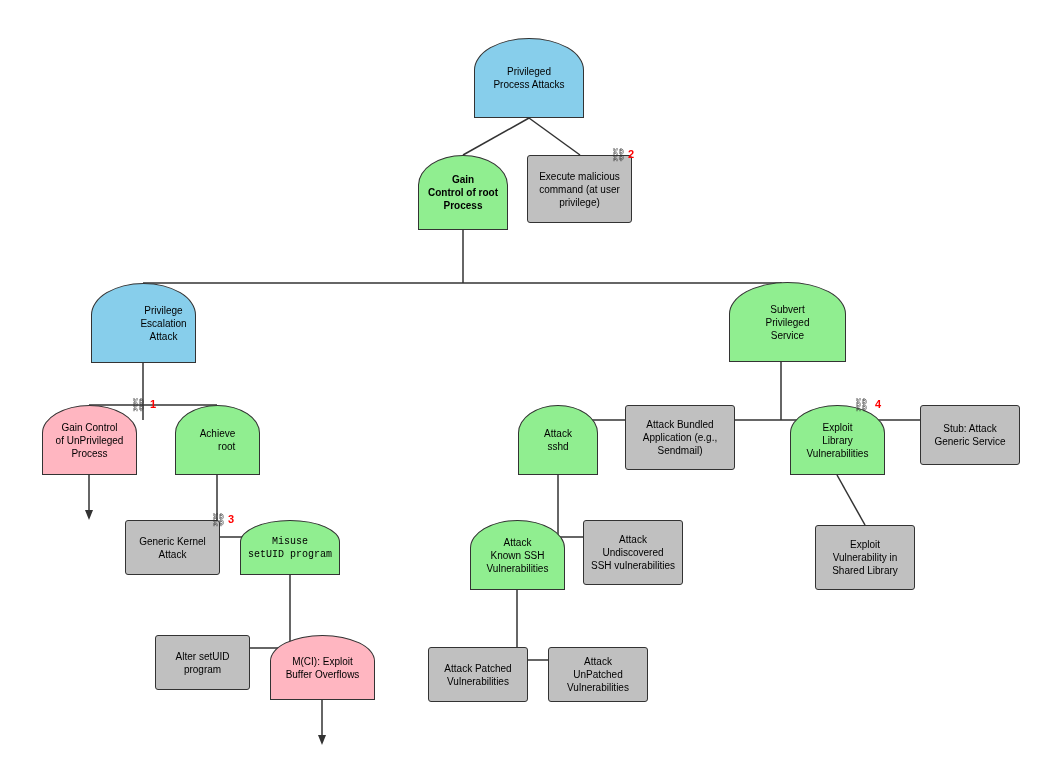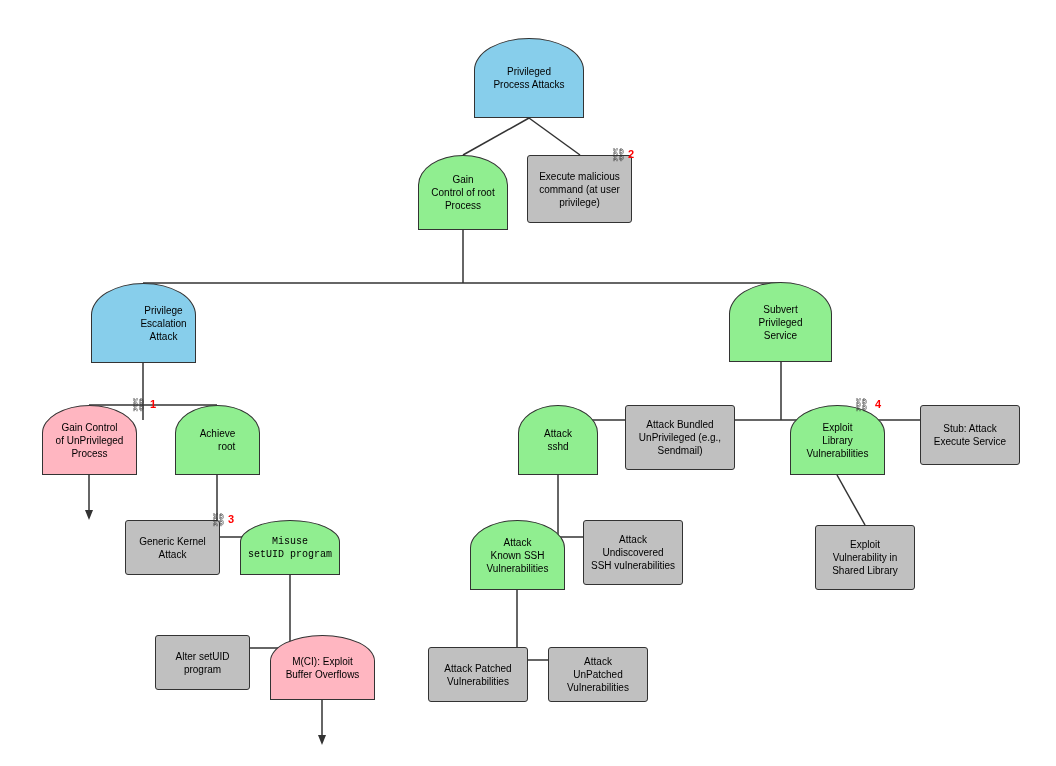--- a/index.html
+++ b/index.html
@@ -112,39 +112,39 @@
 
     <line x1="837" y1="475" x2="865" y2="525" stroke="#333" stroke-width="1.5"></line>
 
   </svg>
 
   <div class="node arch arch-blue" style="left:474px;top:38px;width:110px;height:80px;">
     <span style="white-space:pre-line;font-size:10px;">Privileged
 Process Attacks</span>
   </div>
 
-  <div class="node arch arch-green" style="left:418px;top:155px;width:90px;height:75px;">
+  <div class="node arch arch-green" style="left:418px;top:155px;width:90px;height:75px;font-weight:bold;">
     <span style="white-space:pre-line;font-size:10px;">Gain
 Control of root
 Process</span>
   </div>
 
   <div class="node rect" style="left:527px;top:155px;width:105px;height:68px;">
     <span style="white-space:pre-line;font-size:10px;">Execute malicious
 command (at user
 privilege)</span>
   </div>
 
   <div class="node arch arch-blue" style="left:91px;top:283px;width:105px;height:80px;padding-left:40px;">
     <span style="white-space:pre-line;font-size:10px;">Privilege
 Escalation
 Attack</span>
   </div>
 
-  <div class="node arch arch-green" style="left:729px;top:282px;width:103px;height:80px;text-align:center;">
+  <div class="node arch arch-green" style="left:729px;top:282px;width:117px;height:80px;text-align:center;">
     <span style="white-space:pre-line;font-size:10px;">Subvert
 Privileged
 Service</span>
   </div>
 
   <div class="node arch arch-pink" style="left:42px;top:405px;width:95px;height:70px;">
     <span style="white-space:pre-line;font-size:10px;">Gain Control
 of UnPrivileged
 Process</span>
   </div>
@@ -154,33 +154,33 @@
 root</span>
   </div>
 
   <div class="node arch arch-green" style="left:518px;top:405px;width:80px;height:70px;">
     <span style="white-space:pre-line;font-size:10px;">Attack
 sshd</span>
   </div>
 
   <div class="node rect" style="left:625px;top:405px;width:110px;height:65px;">
     <span style="white-space:pre-line;font-size:10px;">Attack Bundled
-UnPrivileged (e.g.,
+Application (e.g.,
 Sendmail)</span>
   </div>
 
   <div class="node arch arch-green" style="left:790px;top:405px;width:95px;height:70px;">
     <span style="white-space:pre-line;font-size:10px;">Exploit
 Library
 Vulnerabilities</span>
   </div>
 
   <div class="node rect" style="left:920px;top:405px;width:100px;height:60px;">
     <span style="white-space:pre-line;font-size:10px;">Stub: Attack
-Execute Service</span>
+Generic Service</span>
   </div>
 
   <div class="node rect" style="left:125px;top:520px;width:95px;height:55px;">
     <span style="white-space:pre-line;font-size:10px;">Generic Kernel
 Attack</span>
   </div>
 
   <div class="node arch arch-green" style="left:240px;top:520px;width:100px;height:55px;">
     <span style="white-space:pre-line;font-size:10px;font-family:Liberation Mono, monospace;">Misuse
 setUID program</span>

